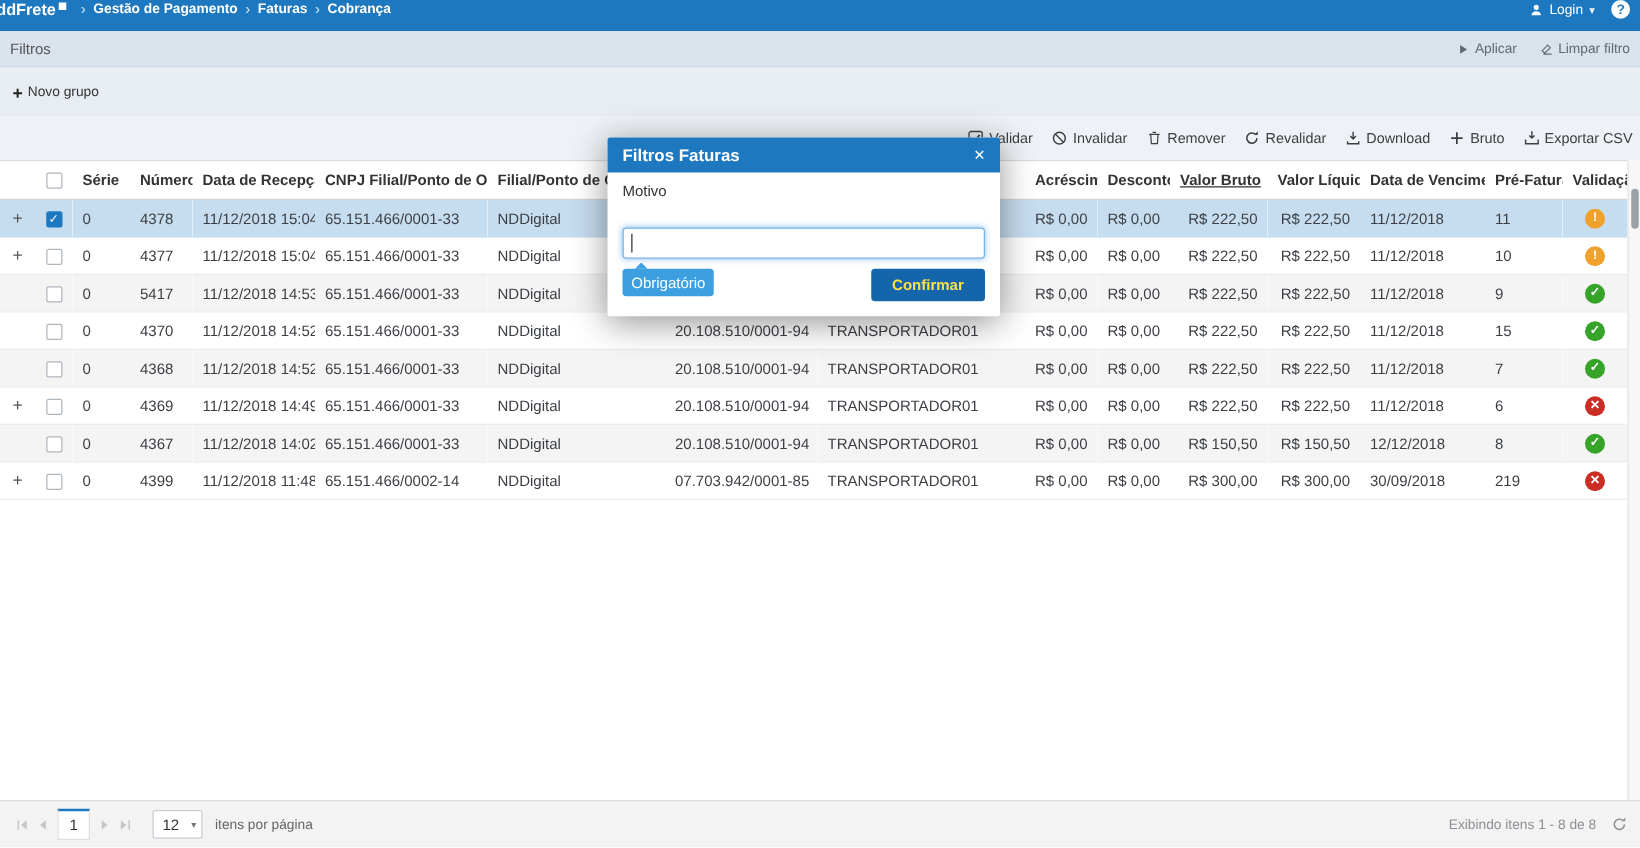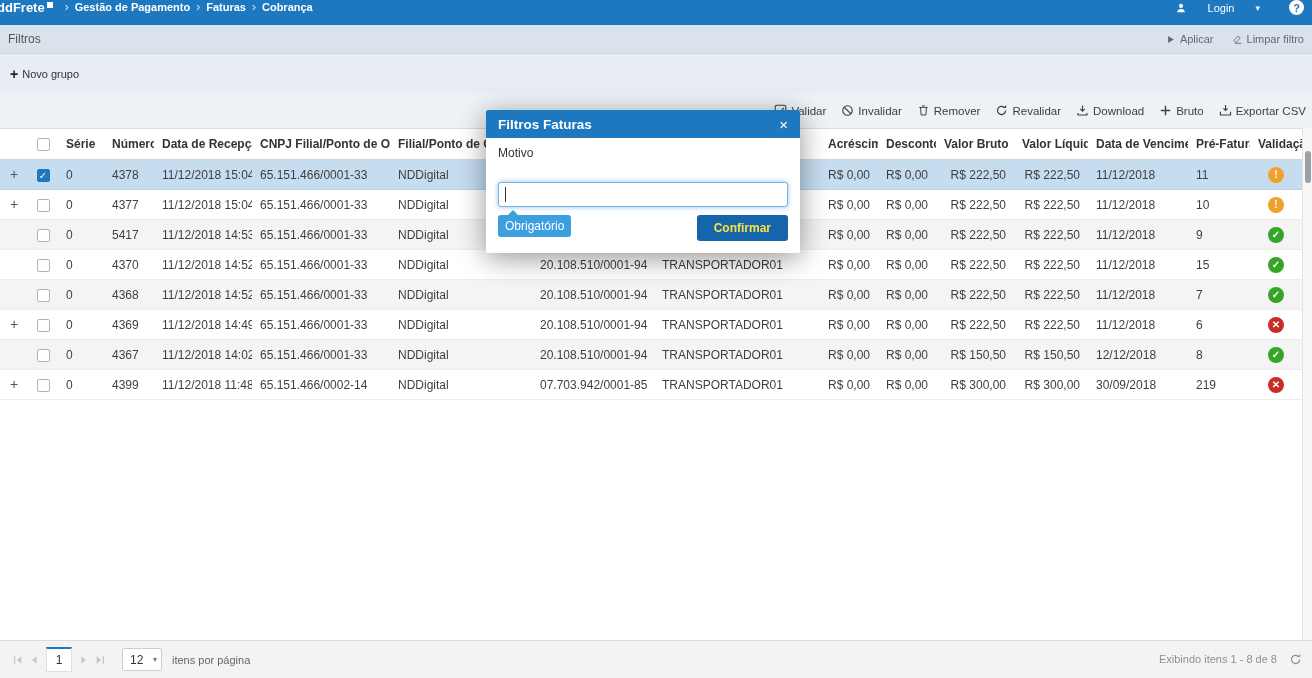--- a/index.html
+++ b/index.html
@@ -8,21 +8,21 @@
 
   .app { display:flex; flex-direction:column; width:100%; height:100%; }
 
   
   .topbar { height:25px; background:var(--topbar,#1e78bf); color:#fff; display:flex; align-items:flex-start; padding:0 8px 0 0; flex:0 0 auto; }
   .brand { font-weight:bold; font-size:13px; margin-left:-3px; display:flex; align-items:flex-start; cursor:pointer; }
   .brand-mark { width:6px; height:6px; background:#fff; display:inline-block; margin:2px 0 0 2px; }
   .breadcrumb { display:flex; align-items:center; margin-left:6px; flex:1; }
   .bc-sep { color:rgba(255,255,255,.8); margin:0 6px; font-size:12px; }
   .bc-item { color:#fff; font-size:11px; font-weight:bold; text-decoration:none; cursor:pointer; }
-  .top-right { display:flex; align-items:center; gap:21px; }
+  .top-right { display:flex; align-items:center; gap:5px; }
   .top-right .ico svg { width:12px; height:12px; display:block; }
   .login-label { font-size:11px; cursor:pointer; }
   .caret { font-size:9px; opacity:.9; }
   .help { width:15px; height:15px; border-radius:50%; background:#fff; color:var(--topbar,#1e78bf); font-weight:bold; font-size:11px; display:flex; align-items:center; justify-content:center; margin-left:8px; cursor:pointer; }
 
   
   .filters-head { height:29px; background:#dae3ec; border-bottom:1px solid #cdd7e1; display:flex; align-items:center; padding:0 8px; flex:0 0 auto; }
   .filters-title { color:#555; font-size:12px; flex:1; }
   .fh-btn { display:flex; align-items:center; gap:4px; color:#5f6a75; font-size:11px; background:none; border:none; cursor:pointer; margin-left:18px; font-family:inherit; }
   .fh-btn svg { width:11px; height:11px; display:block; }
@@ -53,21 +53,21 @@
   .vthumb { position:absolute; top:23px; left:2px; width:6px; height:32px; background:#9aa1a7; border-radius:3px; cursor:grab; }
 
   
   .footer { height:38px; background:#f3f3f3; border-top:1px solid #dcdcdc; display:flex; align-items:center; padding:0 10px; flex:0 0 auto; color:#666; }
   .pg-btn { background:none; border:none; cursor:pointer; color:#c3c7cb; padding:2px; display:flex; align-items:center; }
   .pg-btn svg { width:12px; height:12px; display:block; }
   .pg-num { width:26px; height:25px; background:#fff; border:1px solid #e0e0e0; border-top:2px solid var(--accent,#1e78bf); font-family:inherit; font-size:12px; color:#333; cursor:pointer; margin:0 4px; }
   .psize { margin-left:14px; width:40px; height:23px; background:#fff; border:1px solid #c9ced3; border-radius:2px; display:flex; align-items:center; justify-content:space-between; padding:0 4px 0 7px; font-size:12px; color:#333; cursor:pointer; }
   .ps-caret { font-size:8px; color:#777; }
   .perpage { margin-left:10px; font-size:11px; color:#666; }
-  .f-right { margin-left:auto; display:flex; gap:12px; }
+  .f-right { margin-left:auto; display:flex; align-items:center; gap:12px; }
   .summary { font-size:11px; color:#8b9096; }
   .refresh-btn { background:none; border:none; cursor:pointer; color:#8b9096; }
   .refresh-btn svg { width:13px; height:13px; display:block; }
 
   
   .modal { position:absolute; left:486px; top:110px; width:314px; background:#fff; box-shadow:0 5px 28px rgba(0,0,0,.42); border-radius:2px; z-index:20; }
   .modal-head { height:28px; background:var(--accent,#1e78bf); color:#fff; display:flex; align-items:center; padding:0 12px; border-radius:2px 2px 0 0; }
   .modal-title { font-size:13.5px; font-weight:bold; flex:1; }
   .modal-close { background:none; border:none; color:#fff; font-size:15px; cursor:pointer; line-height:1; font-family:inherit; }
   .modal-body { padding:8px 12px 12px 12px; }
@@ -229,21 +229,21 @@
             <th class="c-chk"><span class="cb"></span></th>
             <th>Série</th>
             <th>Número</th>
             <th>Data de Recepção</th>
             <th>CNPJ Filial/Ponto de Operação</th>
             <th>Filial/Ponto de Operação</th>
             <th></th>
             <th></th>
             <th style="text-align: right;">Acréscimo</th>
             <th style="text-align: right;">Desconto</th>
-            <th style="text-align: right;">Valor Bruto</th>
+            <th style="text-align: right; text-decoration: underline;">Valor Bruto</th>
             <th style="text-align: right;">Valor Líquido</th>
             <th>Data de Vencimento</th>
             <th>Pré-Fatura</th>
             <th style="text-align: center;">Validação</th>
           </tr>
         </thead>
       <tbody>
           <tr class="sel">
             <td class="c-exp"><span class="exp">+</span></td>
             <td class="c-chk"><span class="cb checked">✓</span></td>

